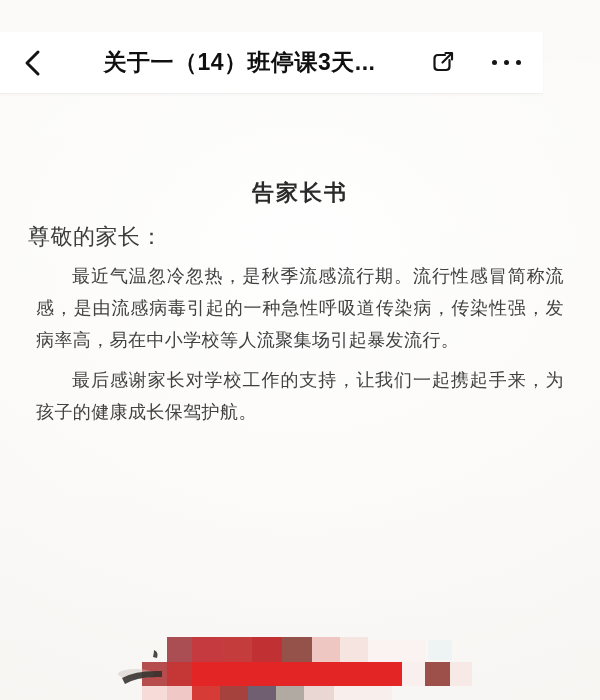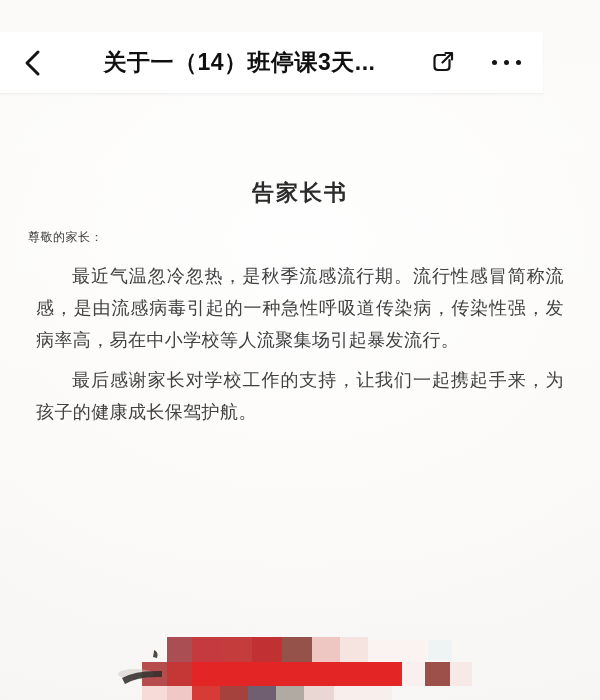--- a/index.html
+++ b/index.html
@@ -37,21 +37,21 @@
       linear-gradient(#fbfaf8,#f7f5f2);
     box-sizing:border-box;
     padding:116px 28px 0 28px;
     font-family:"Liberation Serif","DejaVu Serif",serif;
     color:#3f3f3f;
   }
   .doc-title{
     text-align:center;font-size:22px;font-weight:700;color:#2b2b2b;
     margin:0 0 14px 0;letter-spacing:2px;
   }
-  .salutation{font-size:12px;line-height:30px;margin:0;color:#3d3d3d;letter-spacing:.5px;}
+  .salutation{font-size:22px;line-height:30px;margin:0;color:#3d3d3d;letter-spacing:.5px;}
   .para{
     margin:8px;text-indent:2em;font-size:18px;line-height:32px;
     text-align:justify;letter-spacing:.4px;color:#414141;
   }
   
   .mosaic{position:absolute;top:0;left:0;width:600px;height:700px;pointer-events:none;z-index:3;}
   .rb{position:absolute;}
   .signature{position:absolute;left:110px;top:642px;z-index:4;pointer-events:none;}
 </style>
 </head>

